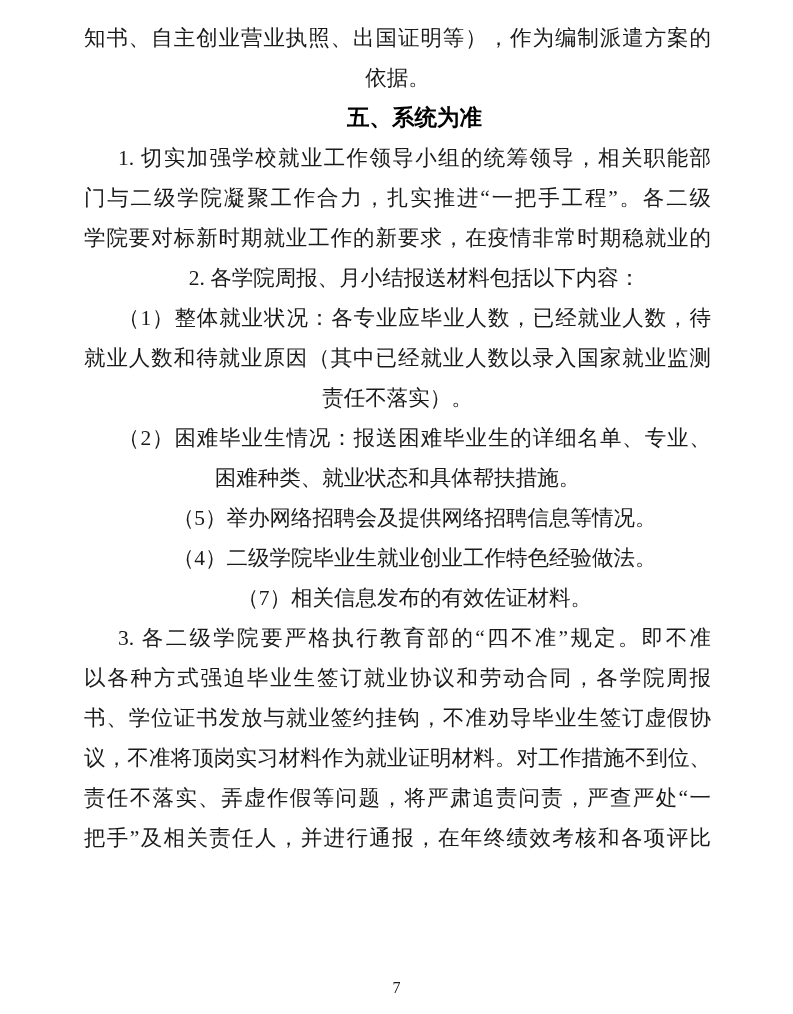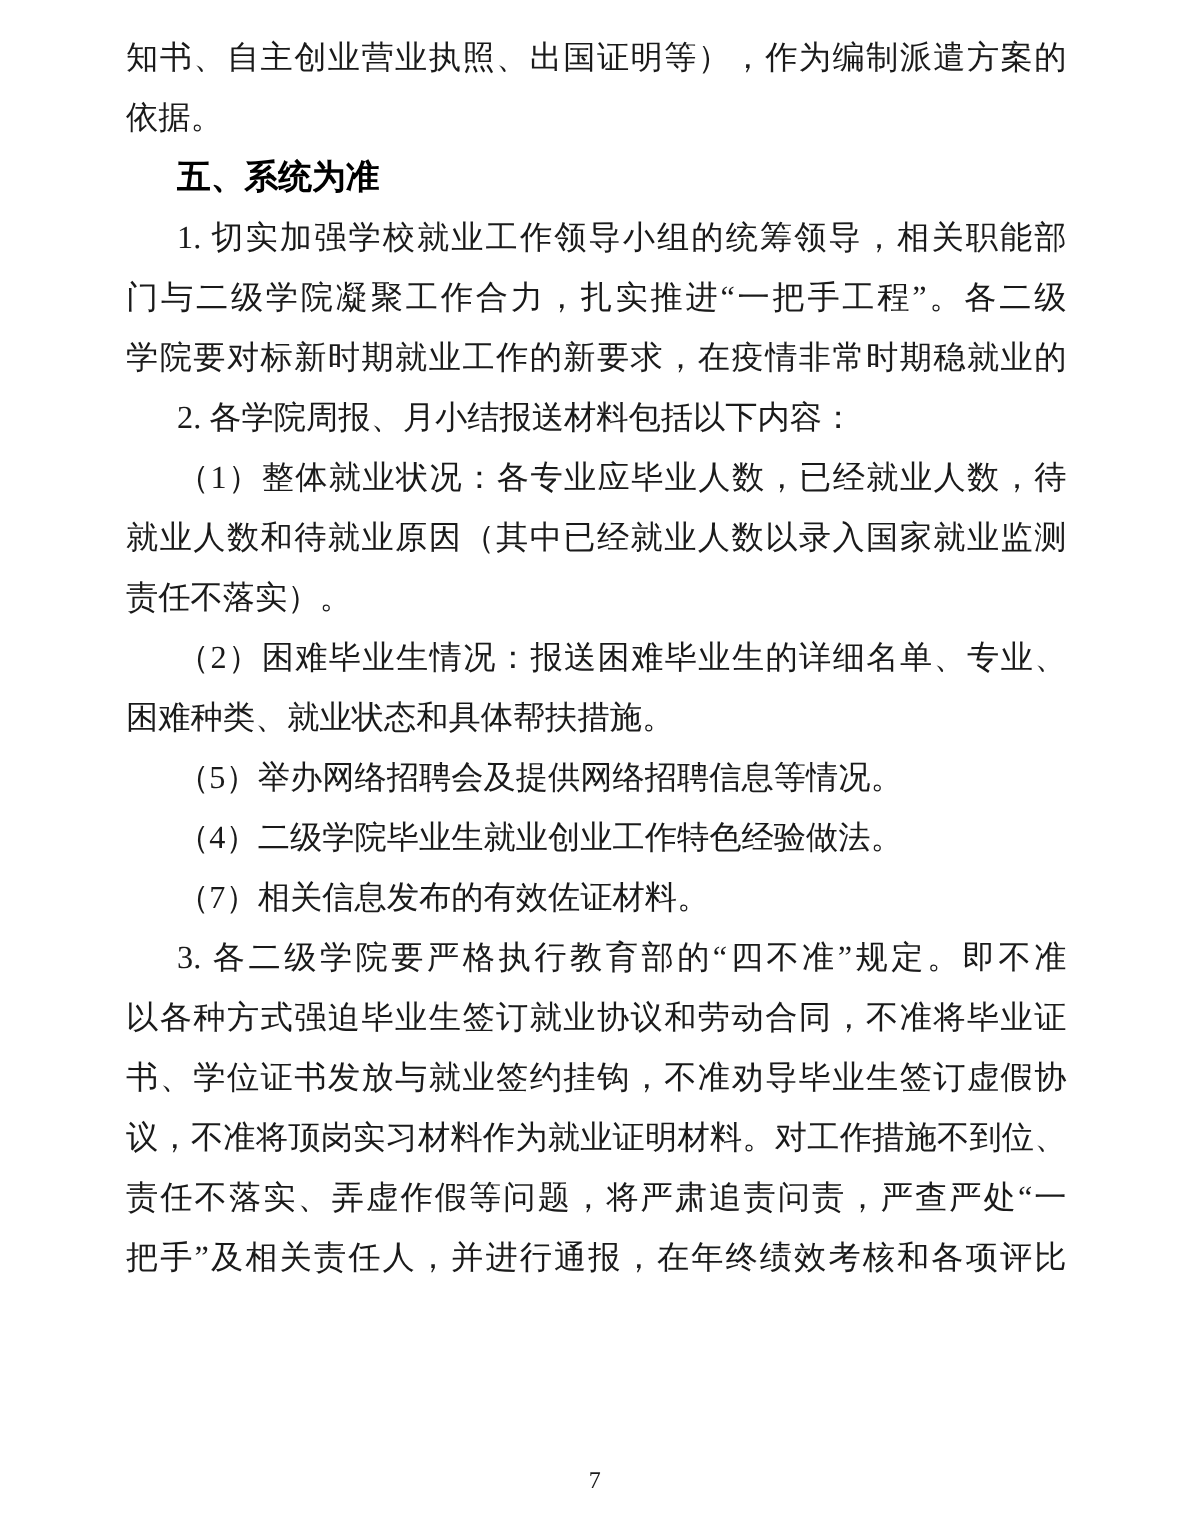--- a/index.html
+++ b/index.html
@@ -21,21 +21,21 @@
     width: 627px;
   }
   .line {
     height: 40px;
     line-height: 40px;
     font-size: 21.5px;
     font-family: "Liberation Serif", serif;
     color: #1a1a1a;
     margin: 0;
     padding: 0;
-    text-align: left;
+    text-align: center;
   }
   .line.justify {
     text-align: justify;
     text-align-last: justify;
   }
   .line.indent {
     text-indent: 34px;
   }
   .line.heading {
     font-family: "Liberation Sans", sans-serif;
@@ -69,20 +69,20 @@
     <p class="line indent">2. 各学院周报、月小结报送材料包括以下内容：</p>
     <p class="line justify indent">（1）整体就业状况：各专业应毕业人数，已经就业人数，待</p>
     <p class="line justify">就业人数和待就业原因（其中已经就业人数以录入国家就业监测</p>
     <p class="line">责任不落实）。</p>
     <p class="line justify indent">（2）困难毕业生情况：报送困难毕业生的详细名单、专业、</p>
     <p class="line">困难种类、就业状态和具体帮扶措施。</p>
     <p class="line indent">（5）举办网络招聘会及提供网络招聘信息等情况。</p>
     <p class="line indent">（4）二级学院毕业生就业创业工作特色经验做法。</p>
     <p class="line indent">（7）相关信息发布的有效佐证材料。</p>
     <p class="line justify indent">3. 各二级学院要严格执行教育部的“四不准”规定。即不准</p>
-    <p class="line justify">以各种方式强迫毕业生签订就业协议和劳动合同，不准将毕业证</p>
+    <p class="line justify">以各种方式强迫毕业生签订就业协议和劳动合同，各学院周报</p>
     <p class="line justify">书、学位证书发放与就业签约挂钩，不准劝导毕业生签订虚假协</p>
     <p class="line justify">议，不准将顶岗实习材料作为就业证明材料。对工作措施不到位、</p>
     <p class="line justify">责任不落实、弄虚作假等问题，将严肃追责问责，严查严处“一</p>
     <p class="line justify">把手”及相关责任人，并进行通报，在年终绩效考核和各项评比</p>
   </div>
   <div class="page-number">7</div>
 </div>
 
 </body></html>

